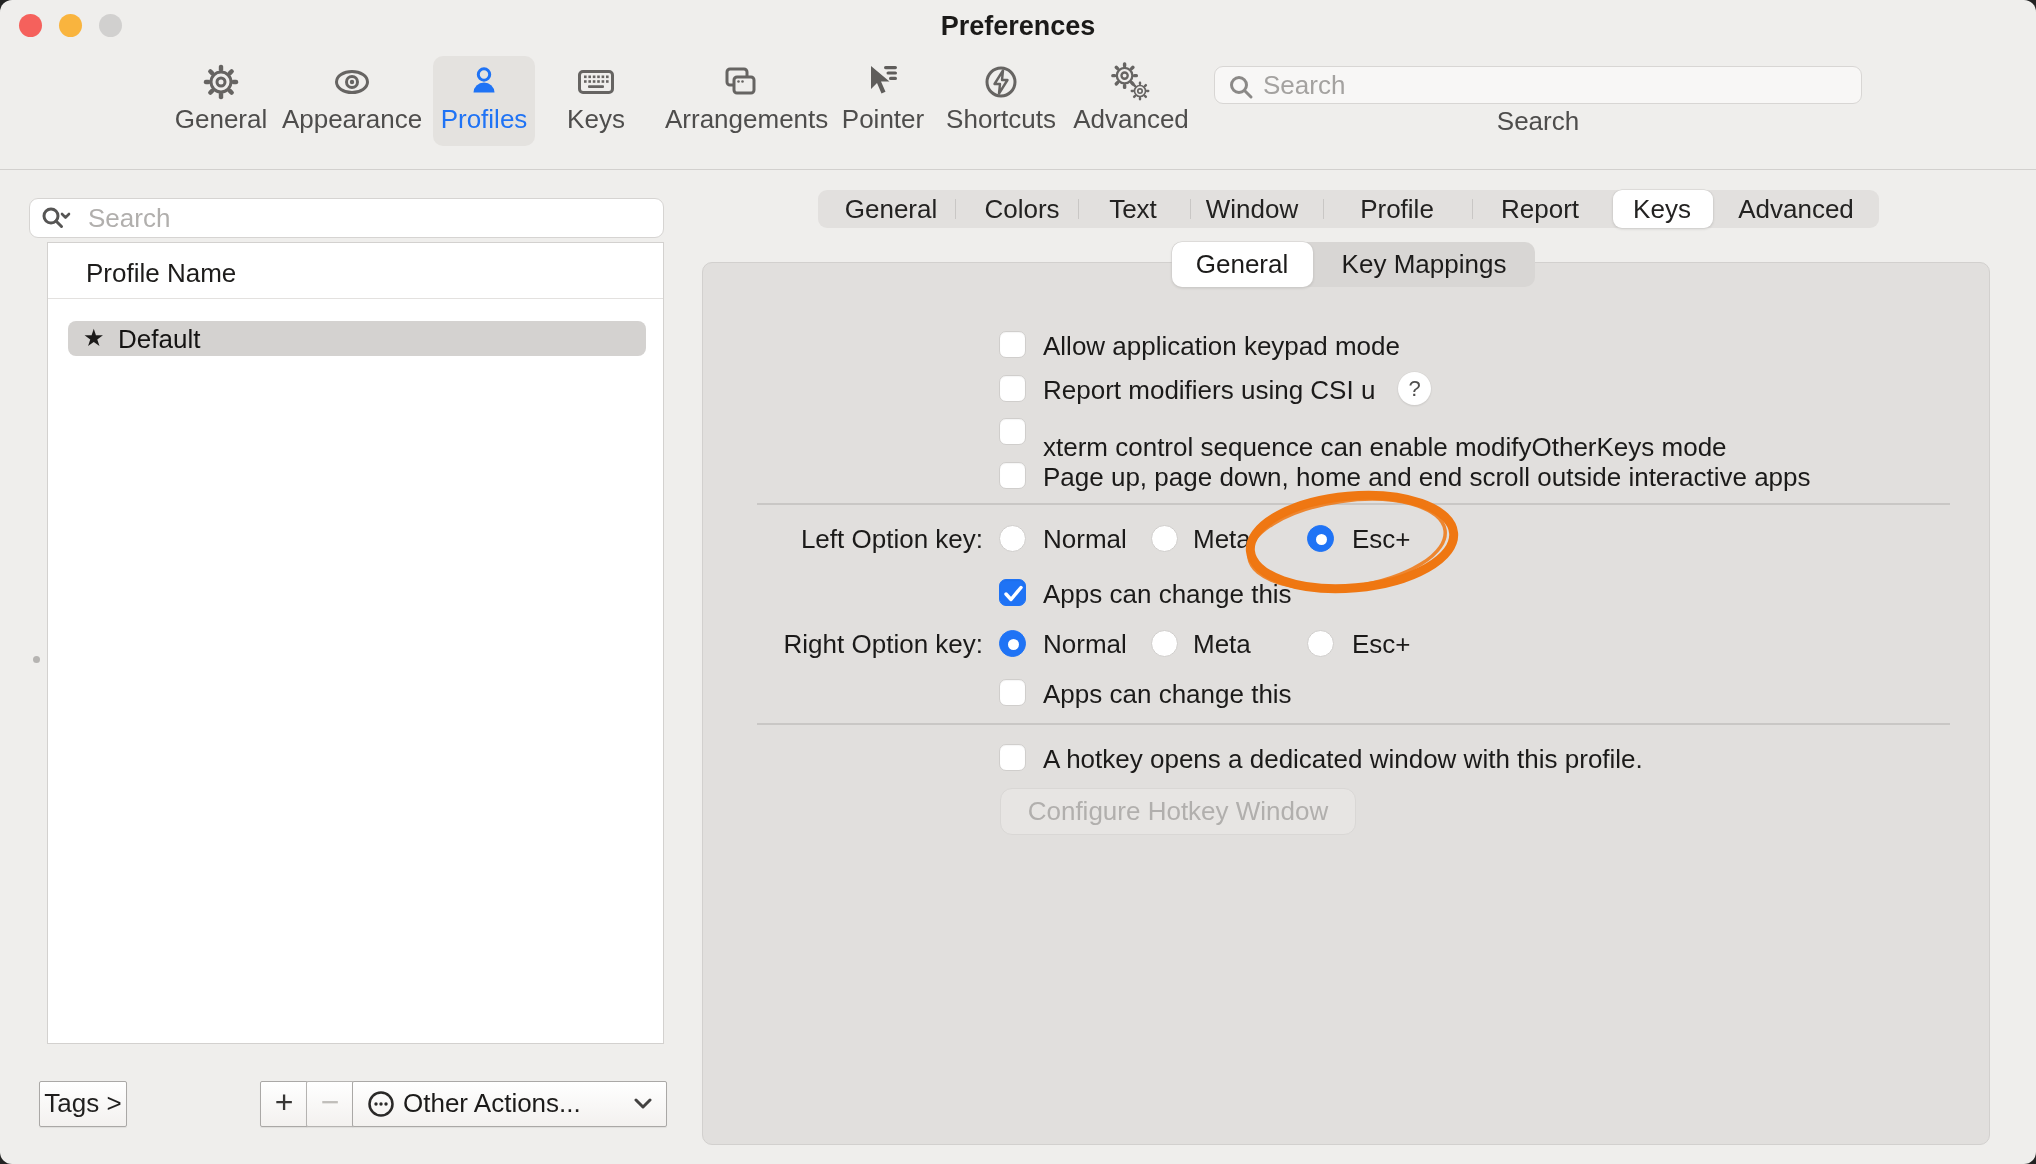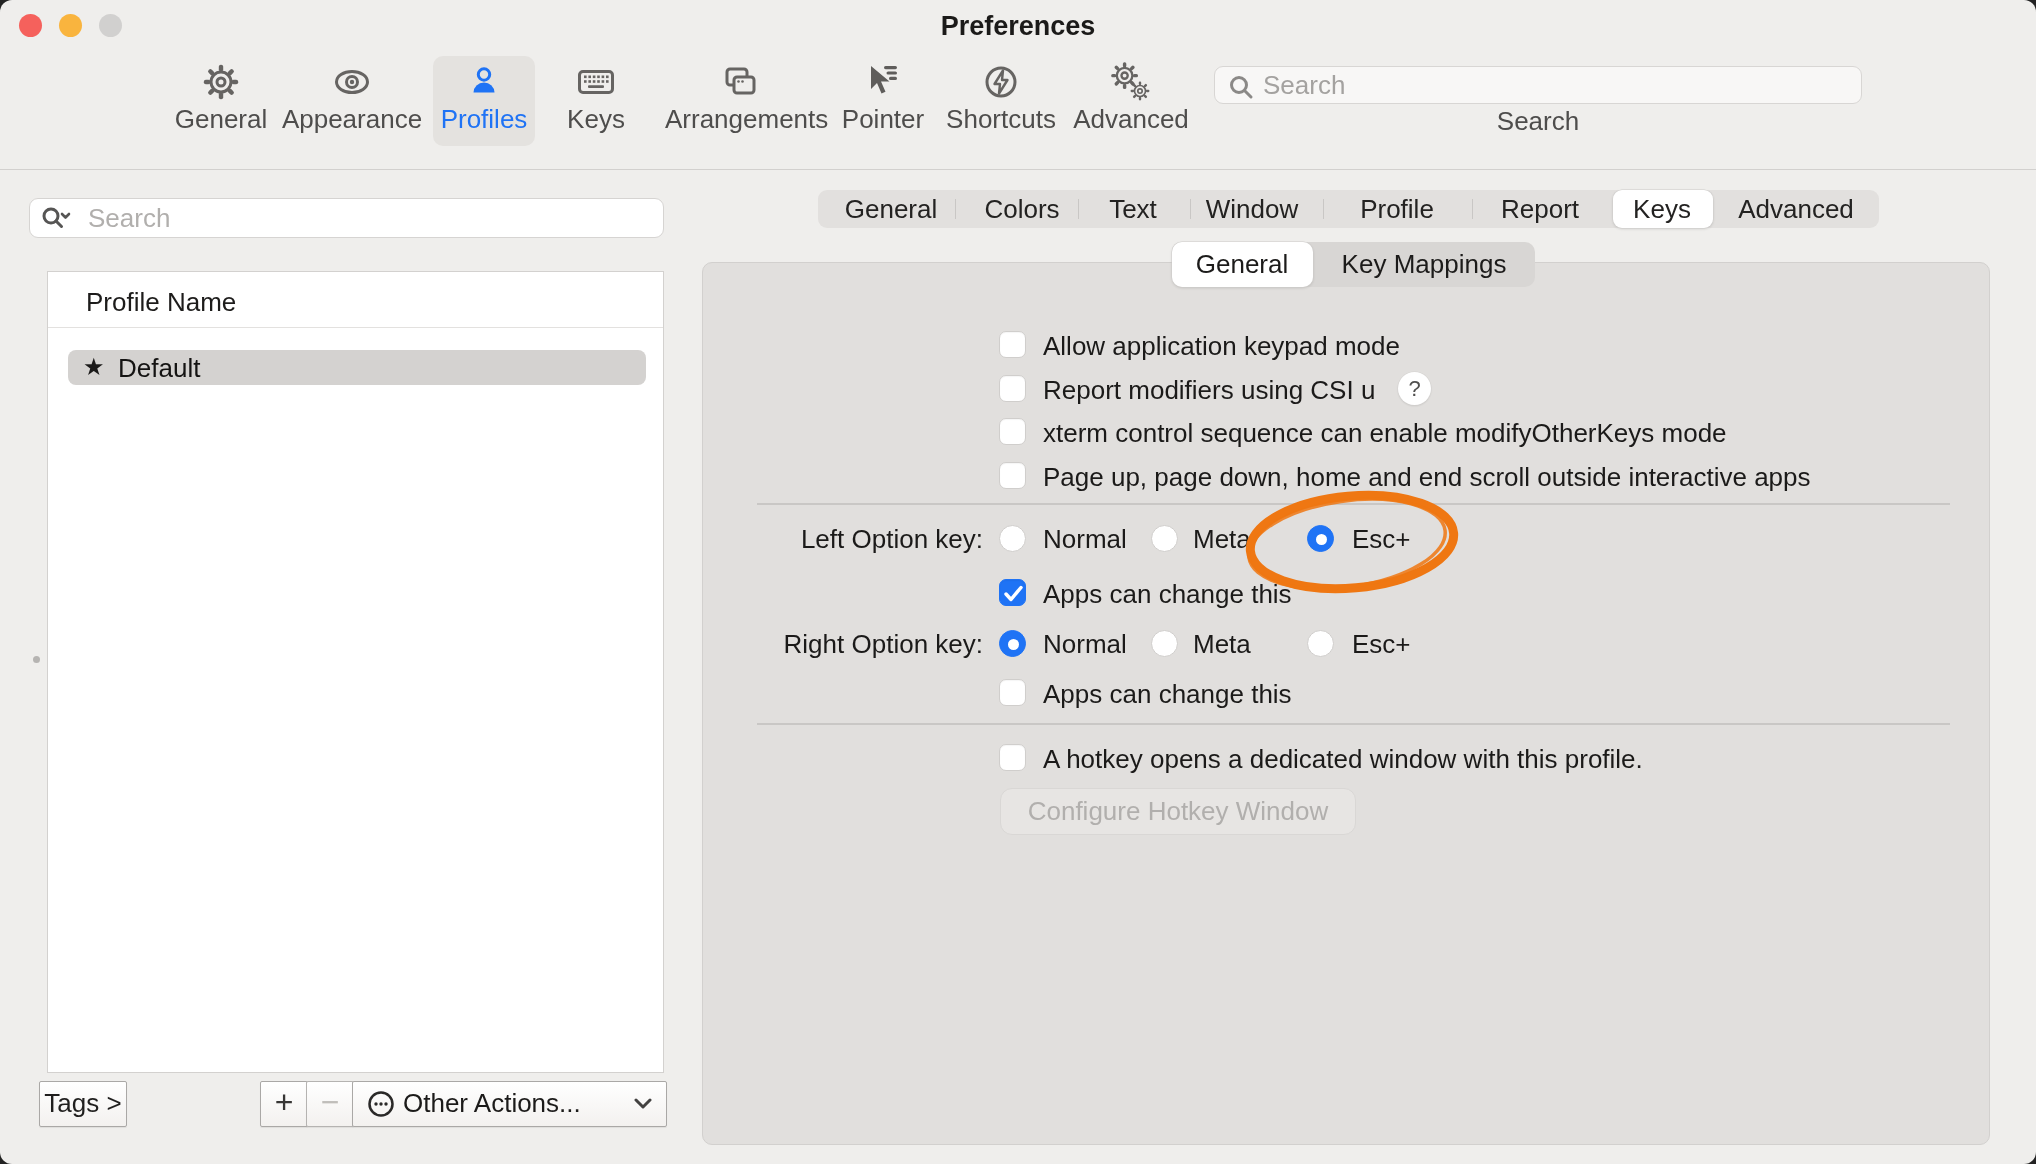--- a/index.html
+++ b/index.html
@@ -27,21 +27,21 @@
   .tb-search input::placeholder{color:#a4a2a0;}
   .tb-search .mag{position:absolute;left:12px;top:6px;}
   .tb-search-label{left:1214px;top:106px;width:648px;text-align:center;font-size:26px;color:#4e4d4c;}
   
   .sb-search{left:29px;top:198px;width:635px;height:40px;border-radius:9px;background:#fff;
              border:1.5px solid #d6d4d2;box-sizing:border-box;}
   .sb-search input{position:absolute;left:56px;top:2px;right:8px;bottom:2px;border:0;outline:0;background:transparent;
              font-size:26px;font-family:"Liberation Sans",sans-serif;color:#3c3b3a;}
   .sb-search input::placeholder{color:#b1afad;}
   .sb-search .mag{position:absolute;left:10px;top:5px;}
-  .profile-panel{left:47px;top:271px;width:617px;height:802px;background:#ffffff;
+  .profile-panel{left:47px;top:242px;width:617px;height:802px;background:#ffffff;
                  border:1px solid #d3d1cf;box-sizing:border-box;padding-left:45px;}
   .pp-header{left:38px;top:15px;font-size:26px;color:#1d1c1b;position:absolute;}
   .pp-header-divider{position:absolute;left:0;right:0;top:55px;height:1px;background:#e3e1df;}
   .pp-row{position:absolute;left:20px;top:78px;width:578px;height:35px;border-radius:8px;background:#d4d2d0;}
   .pp-row .star{position:absolute;left:15px;top:3px;font-size:24px;color:#1b1a19;}
   .pp-row .nm{position:absolute;left:50px;top:3px;font-size:26px;color:#141312;}
   .edge-dot{left:33px;top:656px;width:7px;height:7px;border-radius:50%;background:#b6b4b2;}
   
   .pbtn{top:1081px;height:46px;box-sizing:border-box;border:1.5px solid #aaa8a6;border-radius:2px;
         background:linear-gradient(#ffffff,#f3f1ef);box-shadow:0 1px 1px rgba(0,0,0,.07);
@@ -276,21 +276,21 @@
   <div class="abs seg-lb" style="left:1424px">Key Mappings</div>
 
   <div class="abs cb" style="left:999px;top:331px"></div>
   <div class="abs rowlabel" style="left:1043px;top:331px">Allow application keypad mode</div>
 
   <div class="abs cb" style="left:999px;top:375px"></div>
   <div class="abs rowlabel" style="left:1043px;top:375px">Report modifiers using CSI u</div>
   <div class="abs help" style="left:1398px;top:372px">?</div>
 
   <div class="abs cb" style="left:999px;top:418px"></div>
-  <div class="abs rowlabel" style="left:1043px;top:418px">xterm control sequence can enable modifyOtherKeys mode</div>
+  <div class="abs rowlabel" style="left:1043px;top:432px">xterm control sequence can enable modifyOtherKeys mode</div>
 
   <div class="abs cb" style="left:999px;top:462px"></div>
   <div class="abs rowlabel" style="left:1043px;top:462px">Page up, page down, home and end scroll outside interactive apps</div>
 
   <div class="abs divider" style="top:503px"></div>
 
   <div class="abs field-label" style="left:700px;top:524px;width:283px">Left Option key:</div>
   <div class="abs radio" style="left:999px;top:525px"></div>
   <div class="abs rowlabel" style="left:1043px;top:524px">Normal</div>
   <div class="abs radio" style="left:1151px;top:525px"></div>

